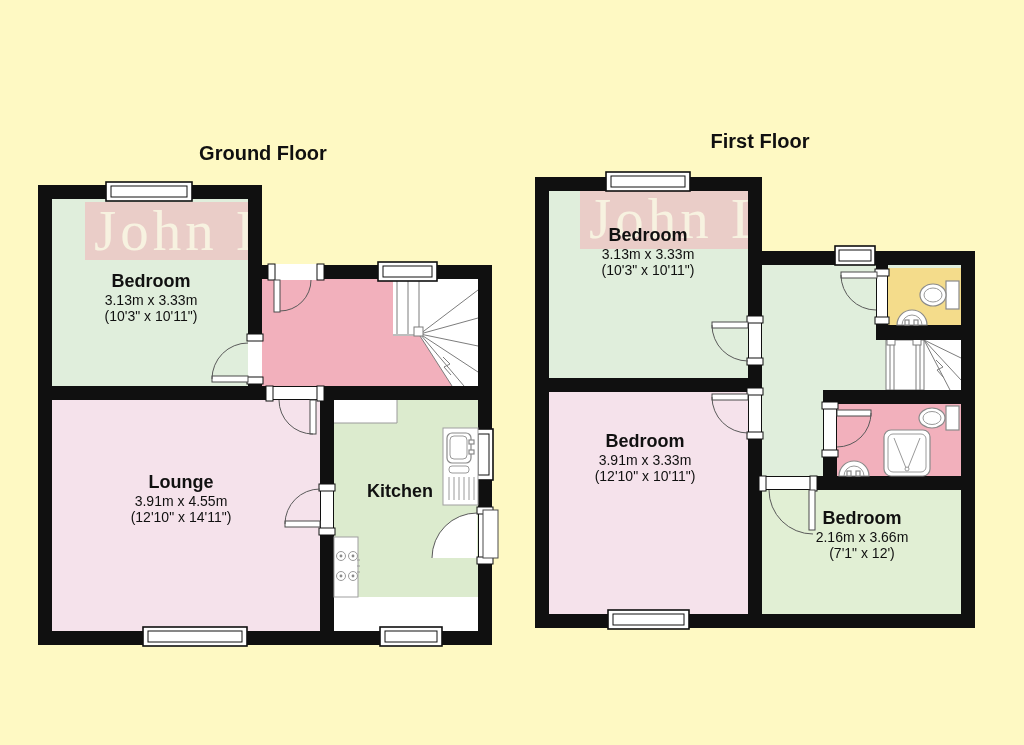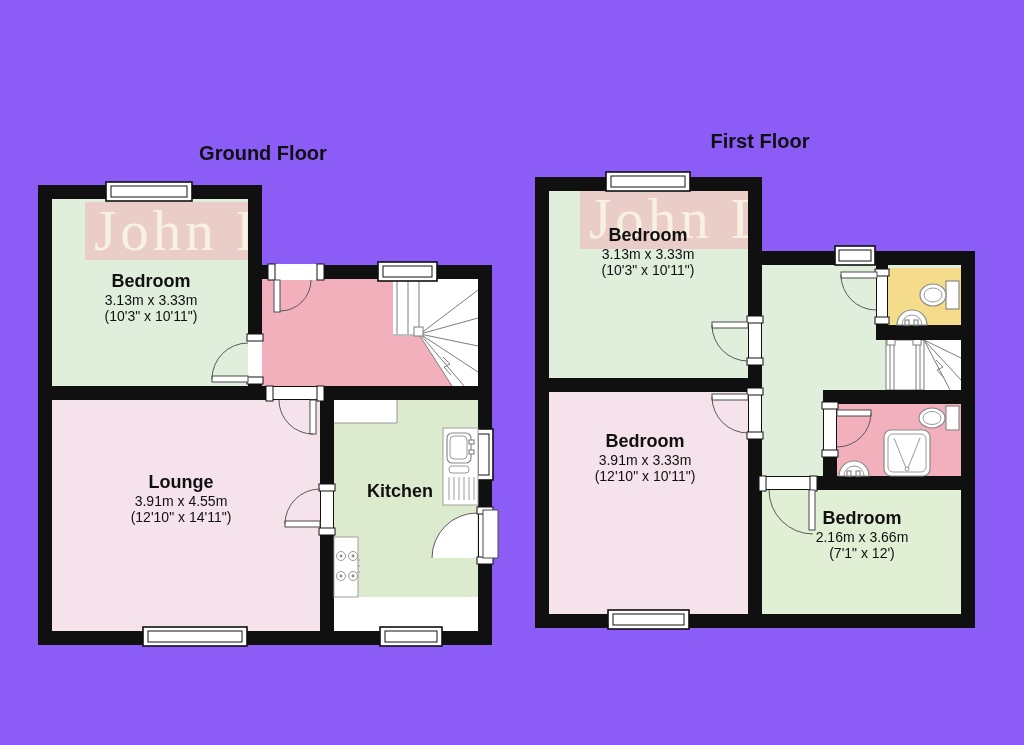--- a/index.html
+++ b/index.html
@@ -1,16 +1,16 @@
 <!DOCTYPE html>
 <html><head>
 <meta charset="utf-8">
 <style>
   html,body{margin:0;padding:0;background:#ffffff;}
-  #stage{position:relative;width:1024px;height:745px;background:#8b5cf6;overflow:hidden;
+  #stage{position:relative;width:1024px;height:745px;background:#fef9c3;overflow:hidden;
          font-family:"Liberation Sans",sans-serif;}
   svg{position:absolute;left:0;top:0;}
   .wall{fill:#101010;}
   .open{fill:#ffffff;}
   .jamb{fill:#ffffff;stroke:#101010;stroke-width:1;}
   .win{fill:#ffffff;stroke:#101010;stroke-width:1.6;}
   .win-in{fill:none;stroke:#101010;stroke-width:1;}
   .leaf{fill:#ffffff;stroke:#4a4a4a;stroke-width:1;}
   .arc{fill:none;stroke:#5a5a5a;stroke-width:1;}
   .fix{fill:#ffffff;stroke:#8a8a8a;stroke-width:1.2;}

